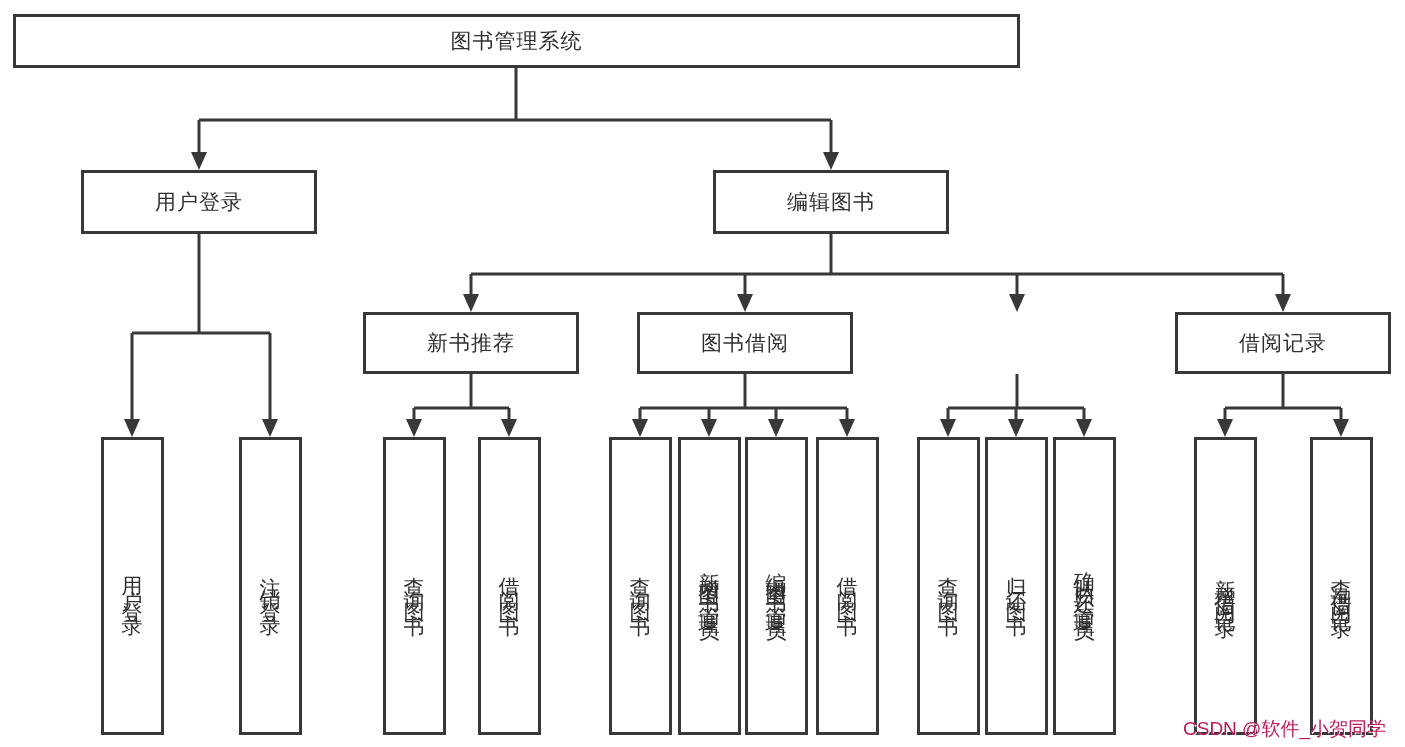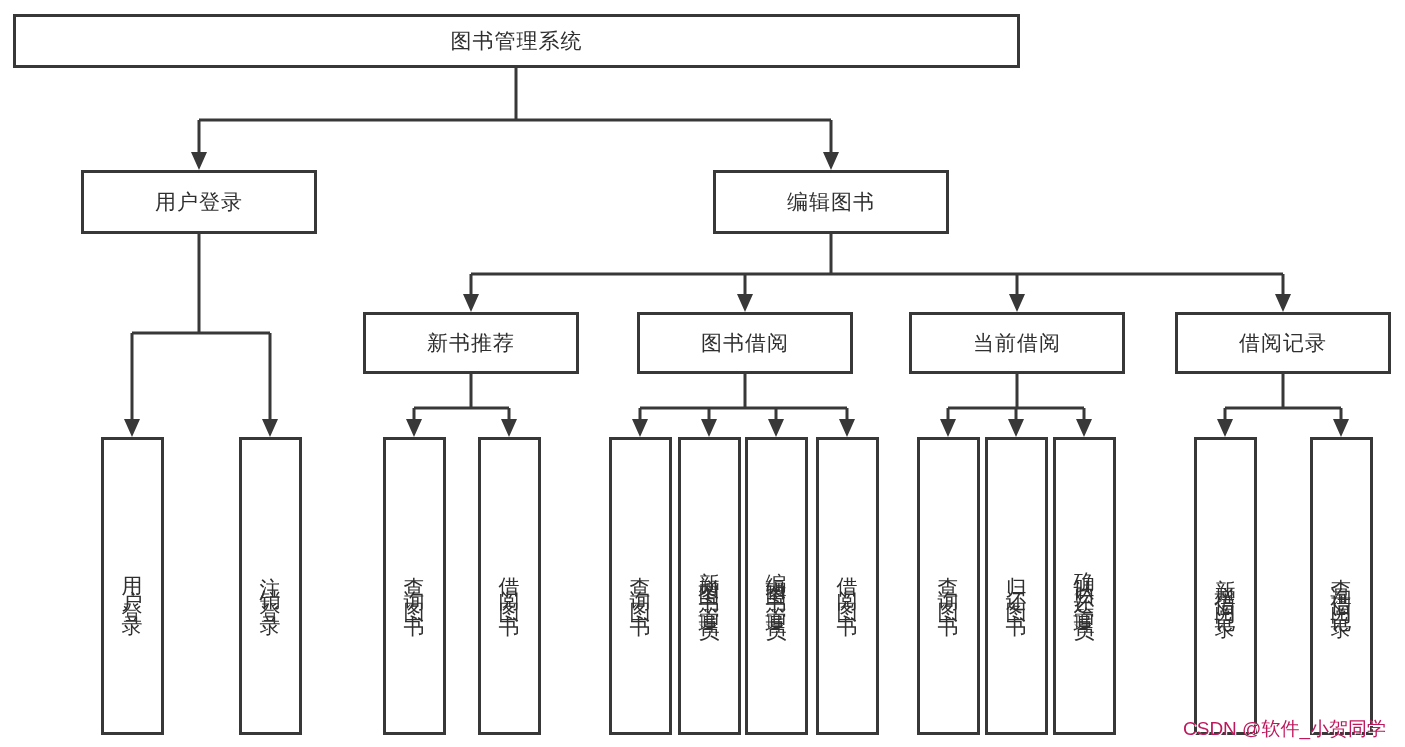--- a/index.html
+++ b/index.html
@@ -114,23 +114,20 @@
   <div class="node hnode" style="left:713px;top:170px;width:236px;height:64px;">
     <span>编辑图书</span>
   </div>
 
   <div class="node hnode" style="left:637px;top:312px;width:216px;height:62px;">
     <span>图书借阅</span>
   </div>
   <div class="node hnode" style="left:363px;top:312px;width:216px;height:62px;">
     <span>新书推荐</span>
   </div>
-  <div class="node hnode" style="left:909px;top:312px;width:216px;height:62px;">
-    <span>当前借阅</span>
-  </div>
   <div class="node hnode" style="left:1175px;top:312px;width:216px;height:62px;">
     <span>借阅记录</span>
   </div>
 
   <div class="node leaf sp-wide" style="left:101px;top:437px;">
     <span class="vtext">用户登录</span>
   </div>
   <div class="node leaf sp-wide" style="left:239px;top:437px;">
     <span class="vtext">注销登录</span>
   </div>

